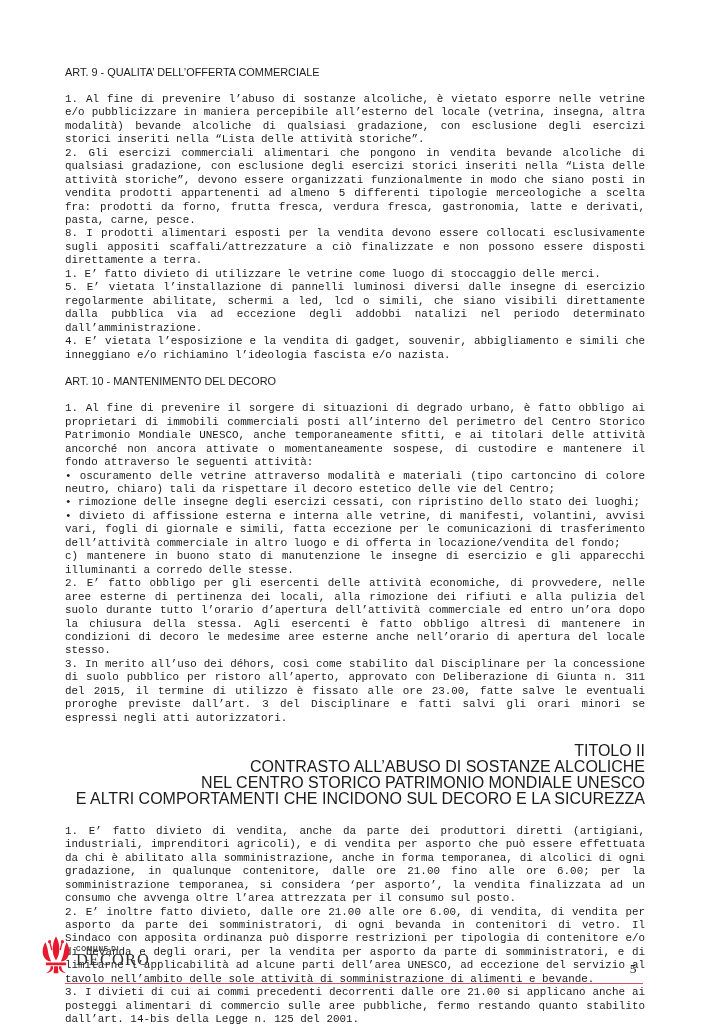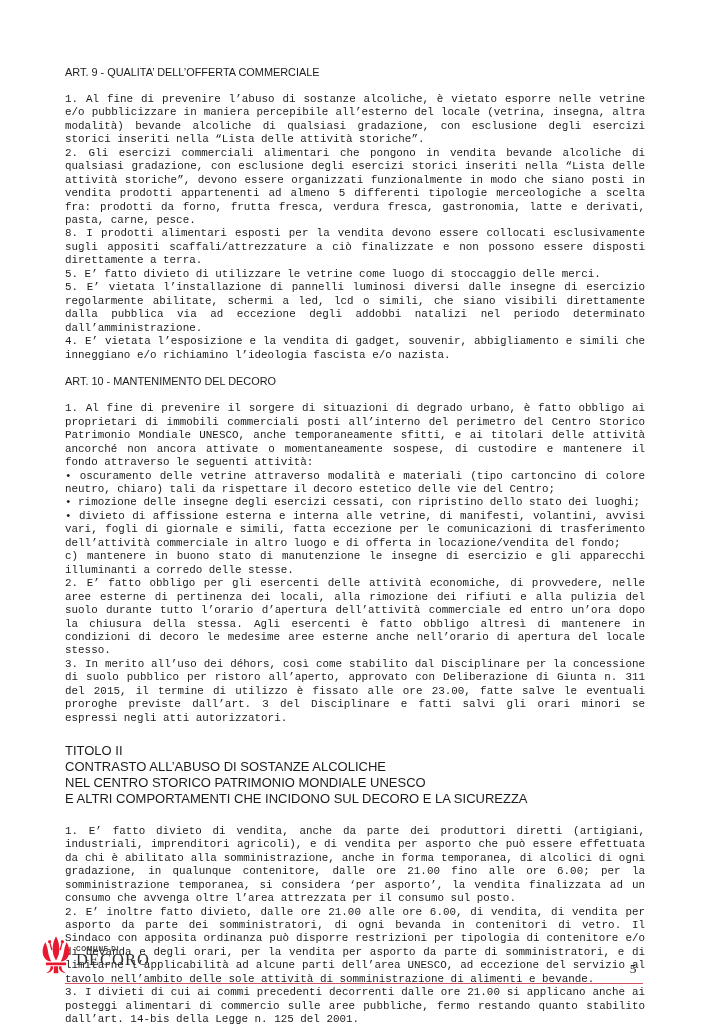--- a/index.html
+++ b/index.html
@@ -27,22 +27,22 @@
   }
   .para-block { margin: 13.45px 0; }
   .para-block p {
     margin: 0;
     text-align: justify;
     font-family: Liberation Mono, monospace;
   }
   .para-block p.continues { text-align-last: justify; }
   .title-block {
     margin: 18px 0;
-    text-align: left;
-    font-size: 13px;
+    text-align: right;
+    font-size: 16px;
     line-height: 15.9px;
   }
   .footer-logo {
     position: absolute;
     left: 40px;
     top: 932px;
     display: flex;
     align-items: flex-start;
   }
   .lily-wrap { width: 32px; height: 46px; }
@@ -83,21 +83,21 @@
 <body>
 
 <div class="page">
 
   <div class="content">
       <div class="heading">ART. 9 - QUALITA’ DELL’OFFERTA COMMERCIALE</div>
       <div class="para-block">
         <p>1. Al fine di prevenire l’abuso di sostanze alcoliche, è vietato esporre nelle vetrine e/o pubblicizzare in maniera percepibile all’esterno del locale (vetrina, insegna, altra modalità) bevande alcoliche di qualsiasi gradazione, con esclusione degli esercizi storici inseriti nella “Lista delle attività storiche”.</p>
         <p>2. Gli esercizi commerciali alimentari che pongono in vendita bevande alcoliche di qualsiasi gradazione, con esclusione degli esercizi storici inseriti nella “Lista delle attività storiche”, devono essere organizzati funzionalmente in modo che siano posti in vendita prodotti appartenenti ad almeno 5 differenti tipologie merceologiche a scelta fra: prodotti da forno, frutta fresca, verdura fresca, gastronomia, latte e derivati, pasta, carne, pesce.</p>
         <p>8. I prodotti alimentari esposti per la vendita devono essere collocati esclusivamente sugli appositi scaffali/attrezzature a ciò finalizzate e non possono essere disposti direttamente a terra.</p>
-        <p>5. E’ fatto divieto di utilizzare le vetrine come luogo di stoccaggio delle merci.</p>
+        <p>1. E’ fatto divieto di utilizzare le vetrine come luogo di stoccaggio delle merci.</p>
         <p>5. E’ vietata l’installazione di pannelli luminosi diversi dalle insegne di esercizio regolarmente abilitate, schermi a led, lcd o simili, che siano visibili direttamente dalla pubblica via ad eccezione degli addobbi natalizi nel periodo determinato dall’amministrazione.</p>
         <p>4. E’ vietata l’esposizione e la vendita di gadget, souvenir, abbigliamento e simili che inneggiano e/o richiamino l’ideologia fascista e/o nazista.</p>
       </div>
       <div class="heading">ART. 10 - MANTENIMENTO DEL DECORO</div>
       <div class="para-block">
         <p>1. Al fine di prevenire il sorgere di situazioni di degrado urbano, è fatto obbligo ai proprietari di immobili commerciali posti all’interno del perimetro del Centro Storico Patrimonio Mondiale UNESCO, anche temporaneamente sfitti, e ai titolari delle attività ancorché non ancora attivate o momentaneamente sospese, di custodire e mantenere il fondo attraverso le seguenti attività:</p>
         <p>• oscuramento delle vetrine attraverso modalità e materiali (tipo cartoncino di colore neutro, chiaro) tali da rispettare il decoro estetico delle vie del Centro;</p>
         <p>• rimozione delle insegne degli esercizi cessati, con ripristino dello stato dei luoghi;</p>
         <p>• divieto di affissione esterna e interna alle vetrine, di manifesti, volantini, avvisi vari, fogli di giornale e simili, fatta eccezione per le comunicazioni di trasferimento dell’attività commerciale in altro luogo e di offerta in locazione/vendita del fondo;</p>
         <p>c) mantenere in buono stato di manutenzione le insegne di esercizio e gli apparecchi illuminanti a corredo delle stesse.</p>

